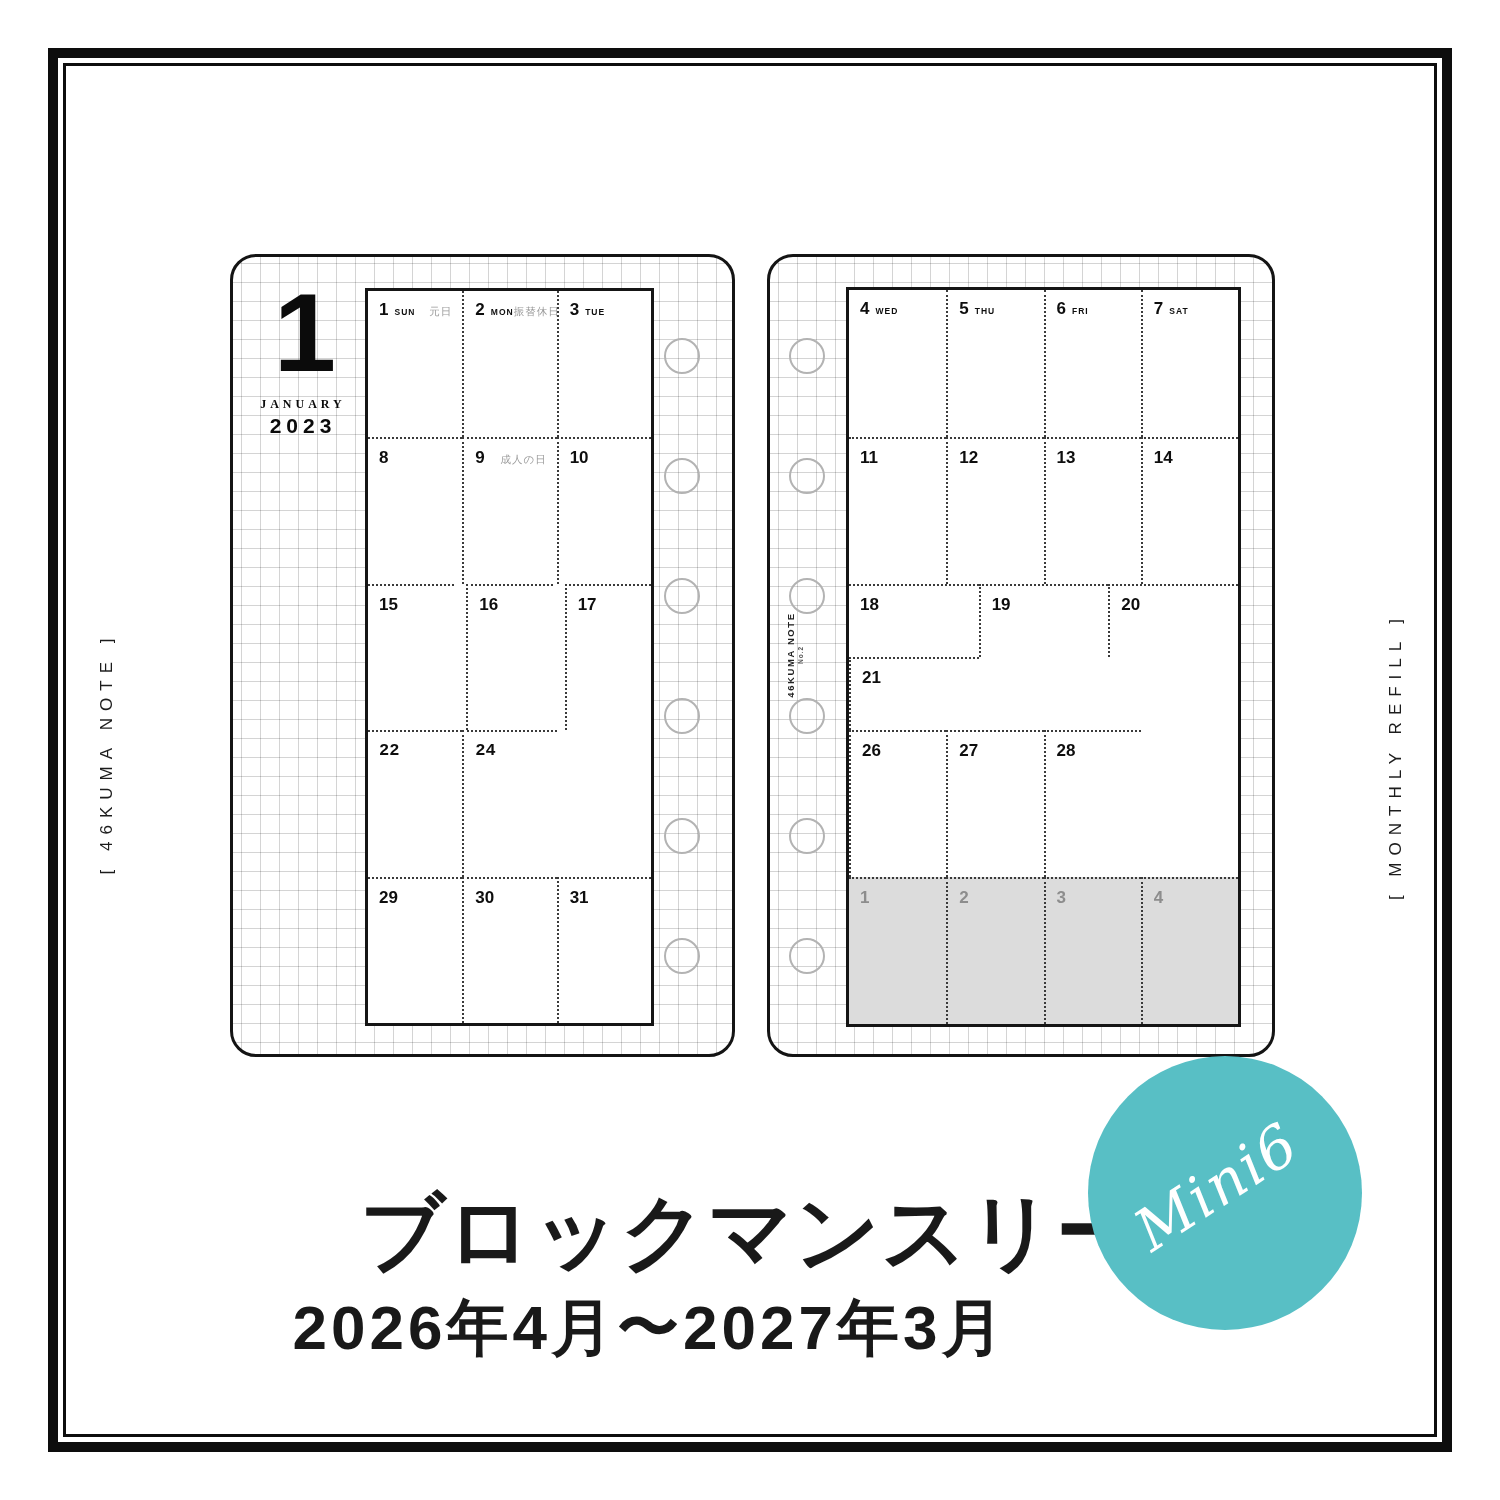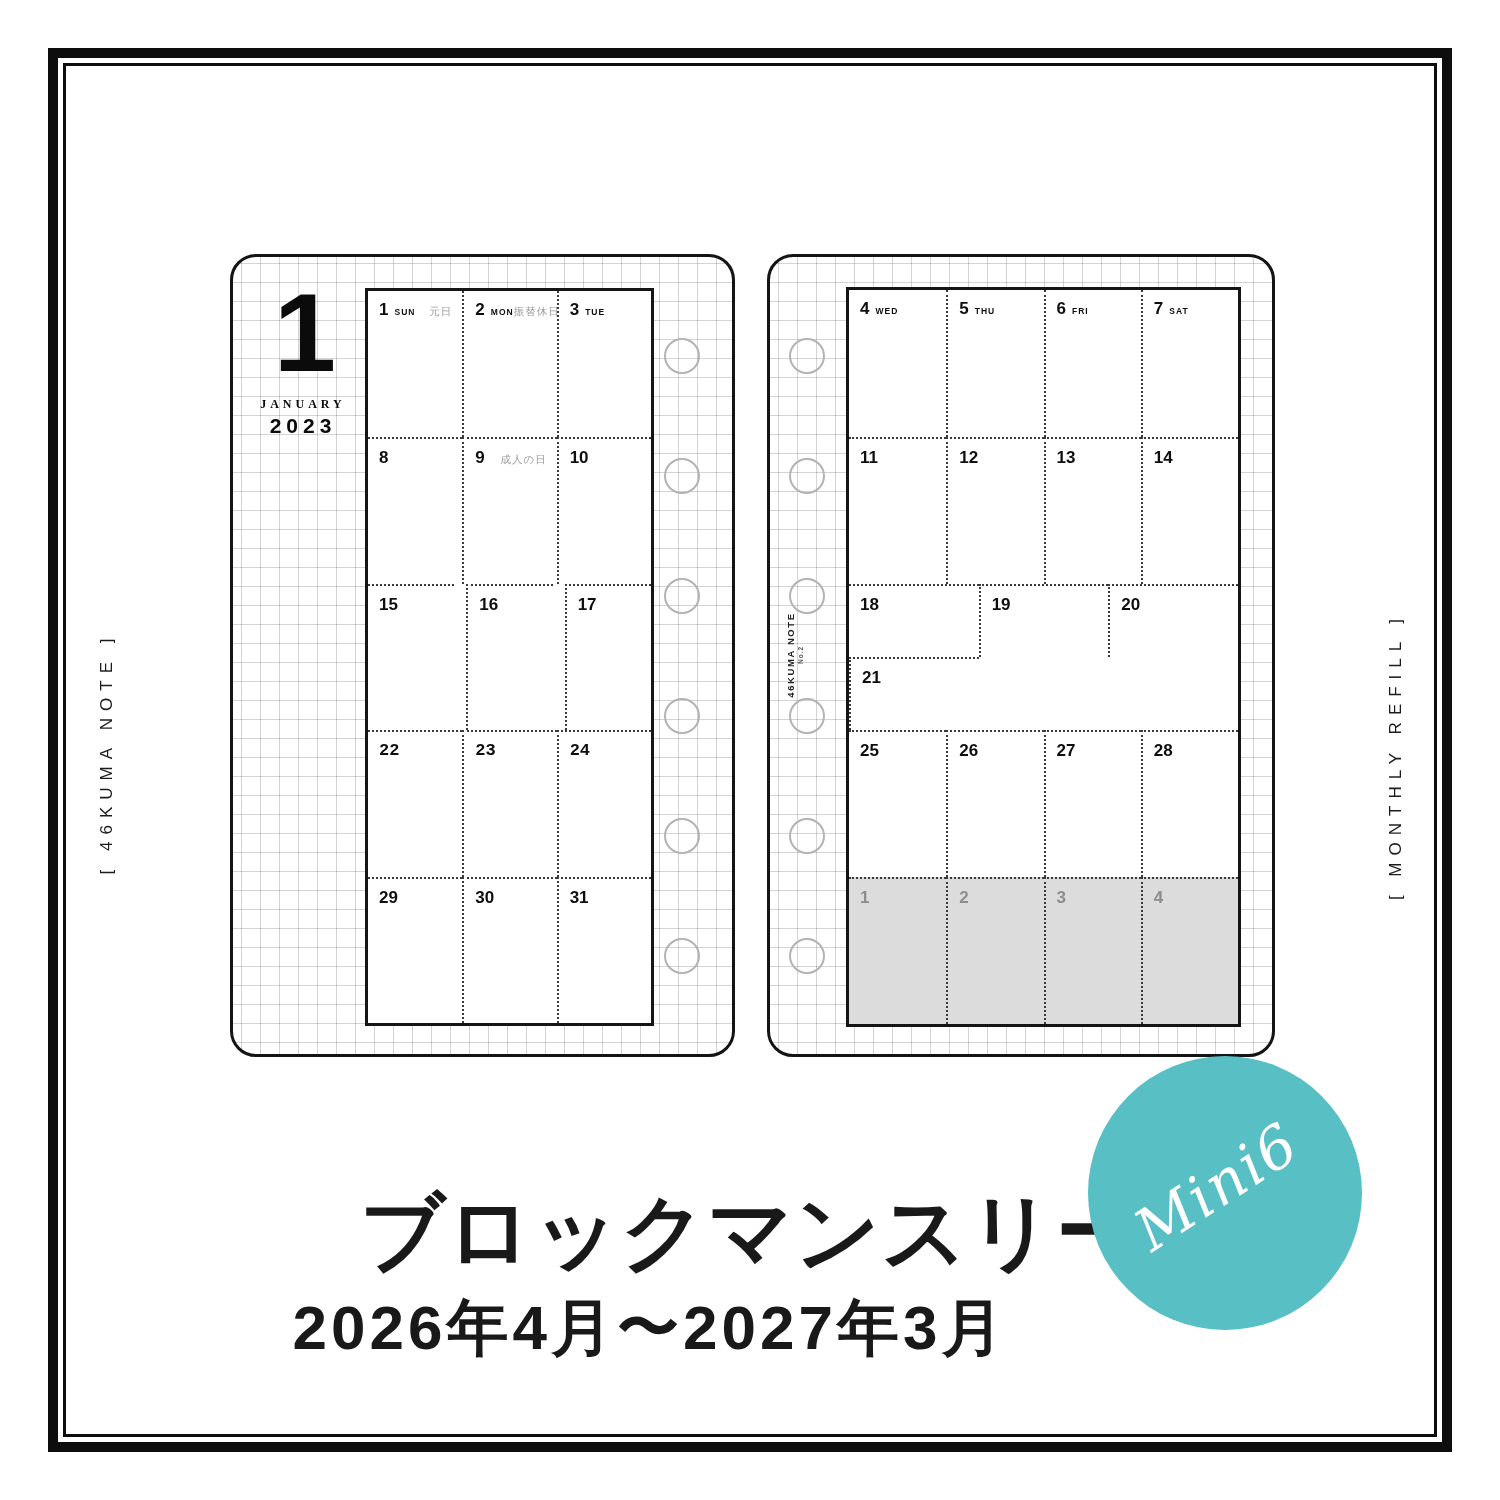--- a/index.html
+++ b/index.html
@@ -136,23 +136,20 @@
           </div>
           <div class="cell bl">
             <span class="daynum">17</span>
           </div>
         </div>
         <div class="cal-row bt" style="grid-template-columns: repeat(3, 1fr); font-family: Liberation Mono, monospace;">
           <div class="cell">
             <span class="daynum">22</span>
           </div>
           <div class="cell bl">
-            <span class="daynum">23</span>
-          </div>
-          <div class="cell bl">
             <span class="daynum">24</span>
           </div>
         </div>
         <div class="cal-row bt" style="grid-template-columns: repeat(3, 1fr);">
           <div class="cell">
             <span class="daynum">29</span>
           </div>
           <div class="cell bl">
             <span class="daynum">30</span>
           </div>
@@ -215,23 +212,20 @@
             <span class="daynum">19</span>
           </div>
           <div class="cell bl">
             <span class="daynum">20</span>
           </div>
           <div class="cell bl">
             <span class="daynum">21</span>
           </div>
         </div>
         <div class="cal-row bt" style="grid-template-columns: repeat(4, 1fr);">
-          <div class="cell">
-            <span class="daynum">25</span>
-          </div>
           <div class="cell bl">
             <span class="daynum">26</span>
           </div>
           <div class="cell bl">
             <span class="daynum">27</span>
           </div>
           <div class="cell bl">
             <span class="daynum">28</span>
           </div>
         </div>

